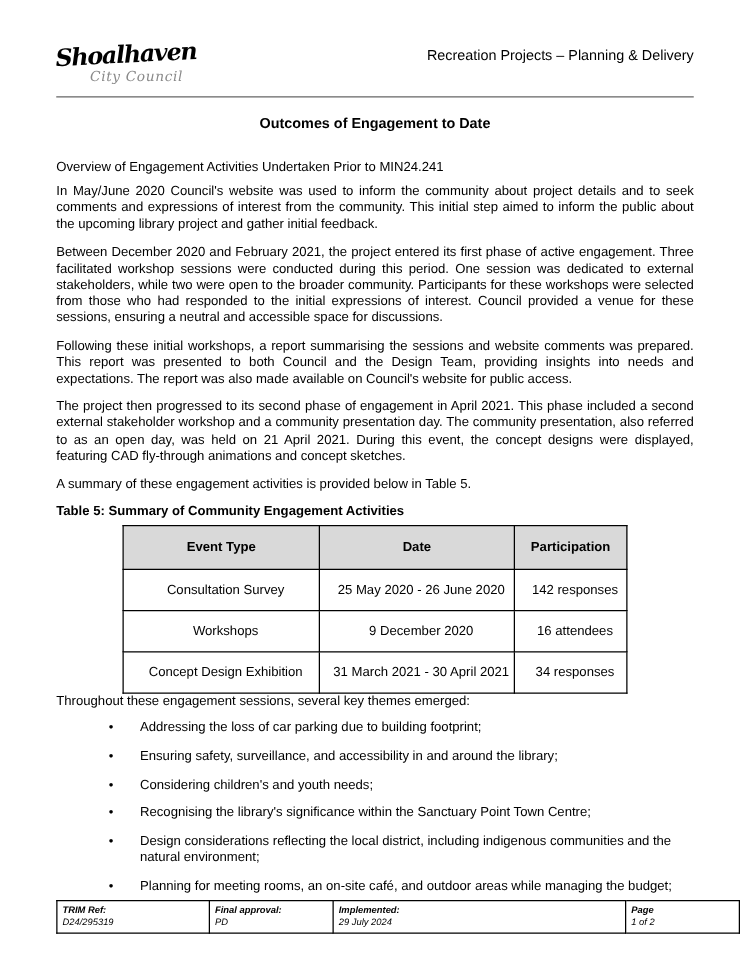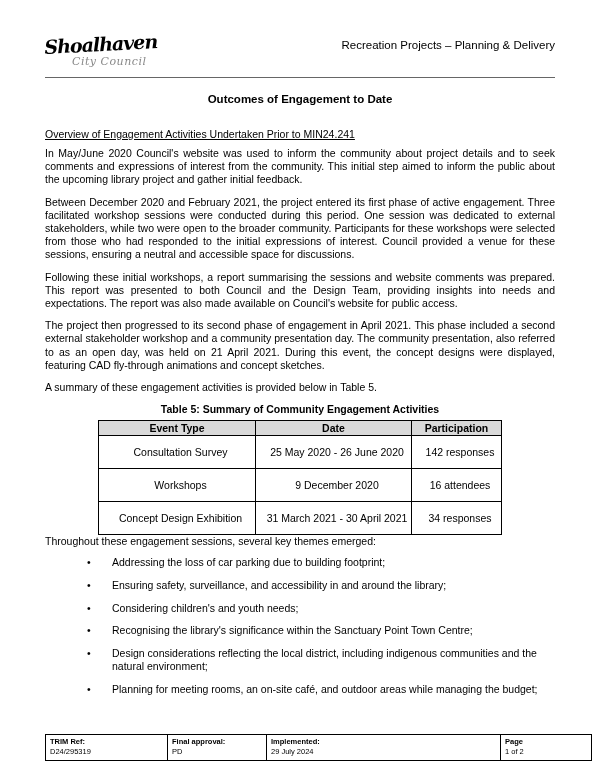--- a/index.html
+++ b/index.html
@@ -50,52 +50,51 @@
 
   
   .title-block { text-align: center; margin-top: 25px; }
   .title-line1 { font-size: 14.5px; font-weight: bold; line-height: 20px; }
   .title-line2 { font-size: 14.5px; line-height: 20px; }
   .subtitle { text-align: center; font-size: 11.5px; font-weight: bold; margin-top: 15px; }
 
   
   .section-heading {
     font-size: 10.5px;
-    text-decoration: underline;
     margin-top: 23px;
     margin-bottom: 7px;
   }
   .para {
     font-size: 10.5px;
     line-height: 13.2px;
     text-align: justify;
     margin: 0 0 9px 0;
   }
 
   
   .table-caption {
-    text-align: center;
+    text-align: left;
     font-size: 10.5px;
     font-weight: bold;
     margin-top: 1px;
   }
   table.engagement {
     border-collapse: collapse;
     margin: 5px auto 0 auto;
     font-size: 10.5px;
   }
   table.engagement th, table.engagement td {
     border: 1px solid #000;
     box-sizing: border-box;
   }
   table.engagement th {
     background: #d9d9d9;
     font-weight: bold;
     text-align: center;
-    height: 15px;
+    height: 35px;
   }
   table.engagement td {
     height: 33px;
     padding-left: 8px;
     text-align: center;
     vertical-align: middle;
   }
   .colw1 { width: 157px; }
   .colw2 { width: 156px; }
   .colw3 { width: 90px; }
@@ -109,24 +108,25 @@
     line-height: 13.2px;
     margin-bottom: 9.5px;
   }
   .bullet-marker { width: 25px; margin-left: 42px; flex: 0 0 auto; }
   .bullet-text { flex: 1; padding-right: 14px; }
 
   
   table.footer {
     position: absolute;
     left: 45px;
-    bottom: 15px;
+    bottom: 29px;
     border-collapse: collapse;
     width: 510px;
     table-layout: fixed;
+    font-style: italic;
   }
   table.footer td {
     border: 1px solid #000;
     padding: 2px 4px 3px 4px;
     vertical-align: top;
   }
   .fcol1 { width: 113px; }
   .fcol2 { width: 90px; }
   .fcol3 { width: 225px; }
   .fcol4 { width: 82px; }

